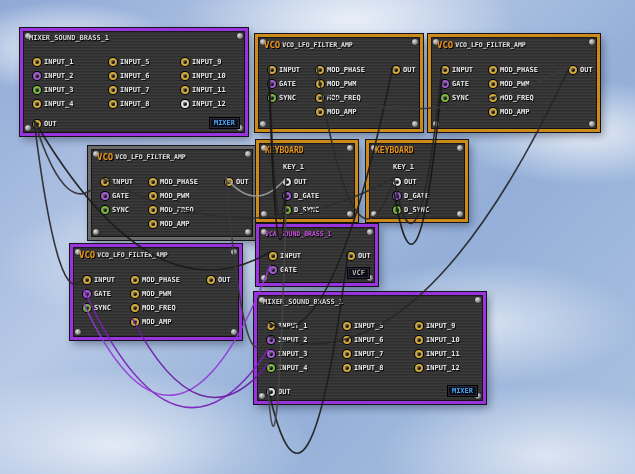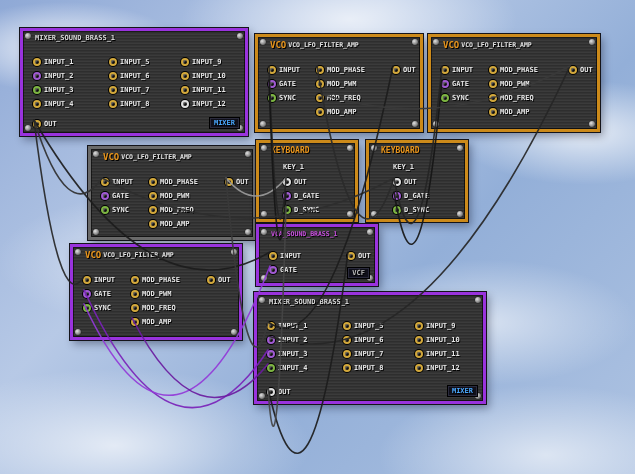--- a/index.html
+++ b/index.html
@@ -15,21 +15,21 @@
       radial-gradient(ellipse 280px 110px at 18% 94%, rgba(255,255,255,.7), rgba(255,255,255,0) 70%),
       radial-gradient(ellipse 240px 100px at 86% 96%, rgba(255,255,255,.6), rgba(255,255,255,0) 70%),
       linear-gradient(135deg,#8fa9d6 0%,#b7c9e6 35%,#93afd8 62%,#aec3e2 100%);
   }
   .module{
     position:absolute;box-sizing:border-box;border:3px solid #888;
     background:repeating-linear-gradient(180deg,#3b3b3b 0 1px,#2e2e2e 1px 2px,#343434 2px 3px);
     box-shadow:0 0 0 1px #14141a, 3px 4px 8px rgba(10,15,40,.38),
                inset 0 0 0 1px rgba(0,0,0,.65), inset 1px 1px 0 rgba(255,255,255,.08);
   }
-  .title{position:absolute;left:12px;top:3px;display:flex;align-items:center;gap:2px;white-space:nowrap;}
+  .title{position:absolute;left:6px;top:3px;display:flex;align-items:center;gap:2px;white-space:nowrap;}
   .title span{font-weight:bold;letter-spacing:0;text-shadow:1px 1px 0 #000;}
   .flabel{position:absolute;font-size:7px;font-weight:bold;color:#e2e2e2;text-shadow:1px 1px 0 #000;white-space:nowrap;}
   .port-row{position:absolute;display:flex;align-items:center;gap:3px;height:9px;}
   .jack{
     width:4px;height:4px;border-radius:50%;background:#0c0c0c;border:2px solid #d2a83c;
     box-shadow:0 0 0 1px #000, inset 1px 1px 1px rgba(255,255,255,.4);
     flex:0 0 auto;
   }
   .plabel{font-size:7px;font-weight:bold;color:#e6e6e6;text-shadow:1px 1px 0 rgba(0,0,0,.9);white-space:nowrap;}
   .badge{

